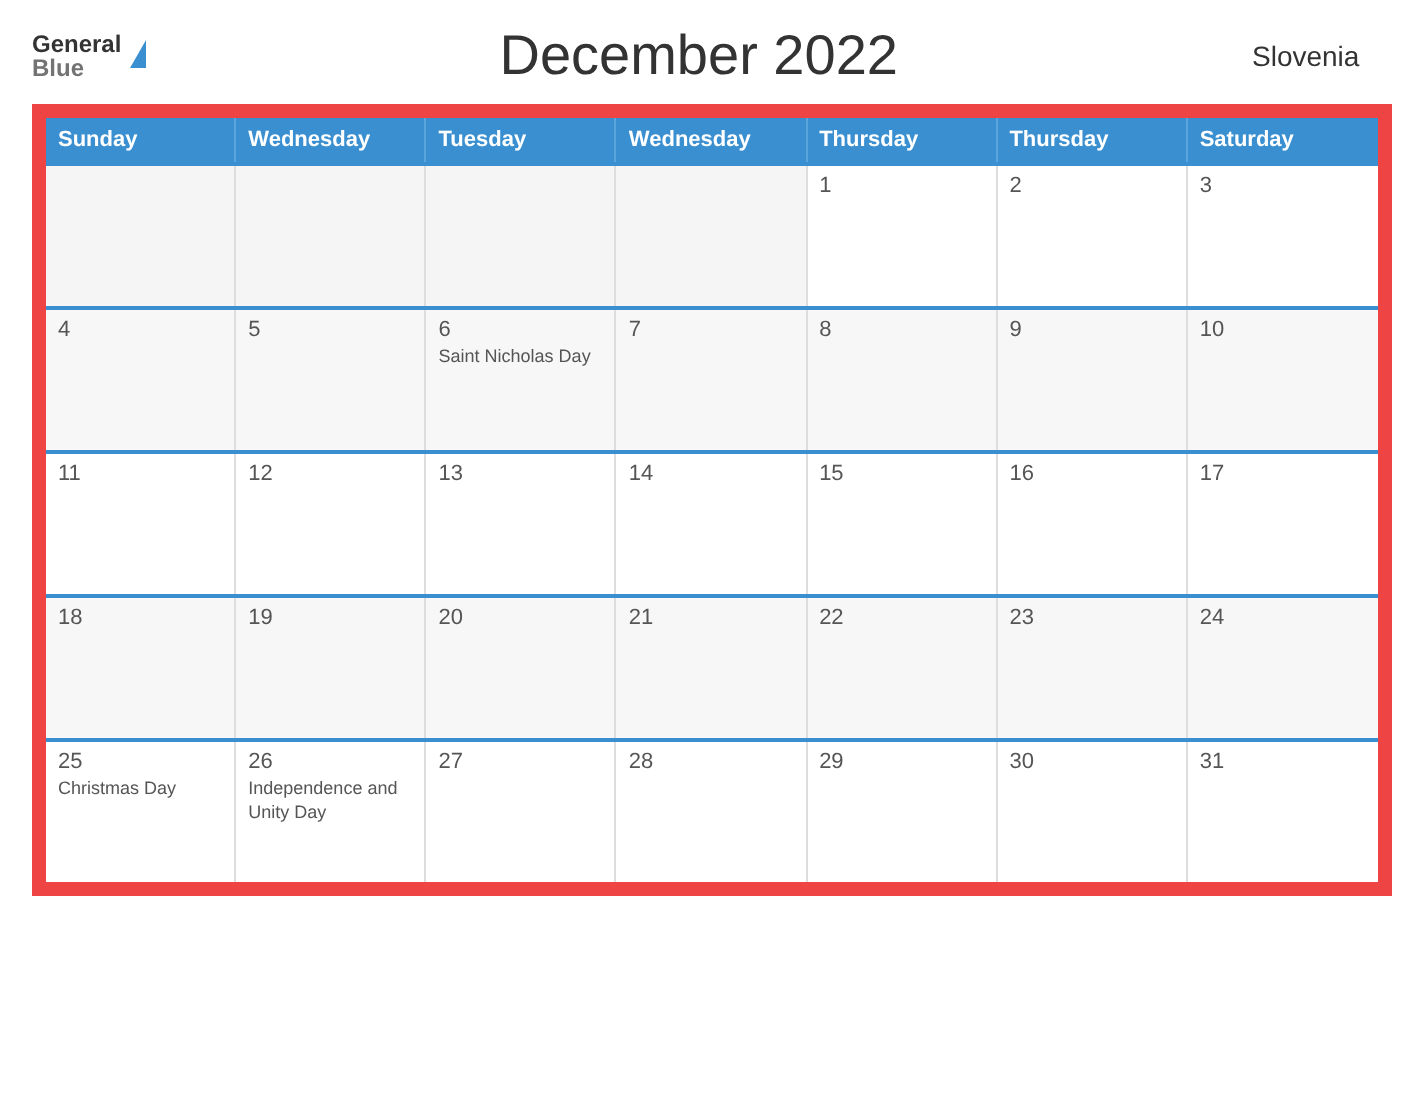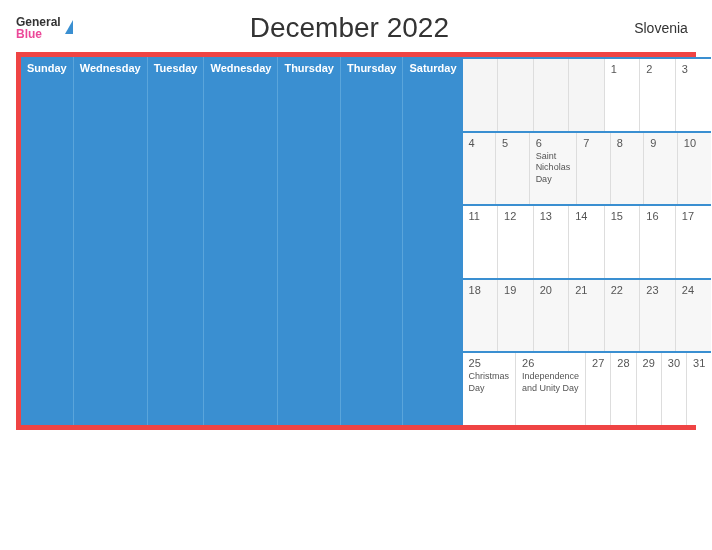--- a/index.html
+++ b/index.html
@@ -34,48 +34,48 @@
       line-height: 1;
     }
     .logo-general {
       font-size: 12px;
       font-weight: bold;
       color: #333;
     }
     .logo-blue {
       font-size: 12px;
       font-weight: bold;
-      color: #ec4899;
+      color: #737373;
     }
     .logo-triangle {
       width: 0;
       height: 0;
       border-left: 8px solid transparent;
       border-bottom: 14px solid #3a8fd1;
       margin-left: 2px;
       margin-bottom: 2px;
     }
     .title {
       font-size: 28px;
       font-weight: normal;
       color: #333;
       text-align: center;
       flex: 1;
     }
     .country {
       font-size: 14px;
       color: #333;
-      text-align: center;
+      text-align: left;
       min-width: 70px;
     }
     .calendar {
       flex: 1;
       display: flex;
-      flex-direction: row;
-      border: 5px solid #ef4444;
+      flex-direction: column;
+      border: 7px solid #ef4444;
     }
     .day-headers {
       display: grid;
       grid-template-columns: repeat(7, 1fr);
       background: #3a8fd1;
     }
     .day-header {
       color: #fff;
       font-size: 11px;
       font-weight: bold;

